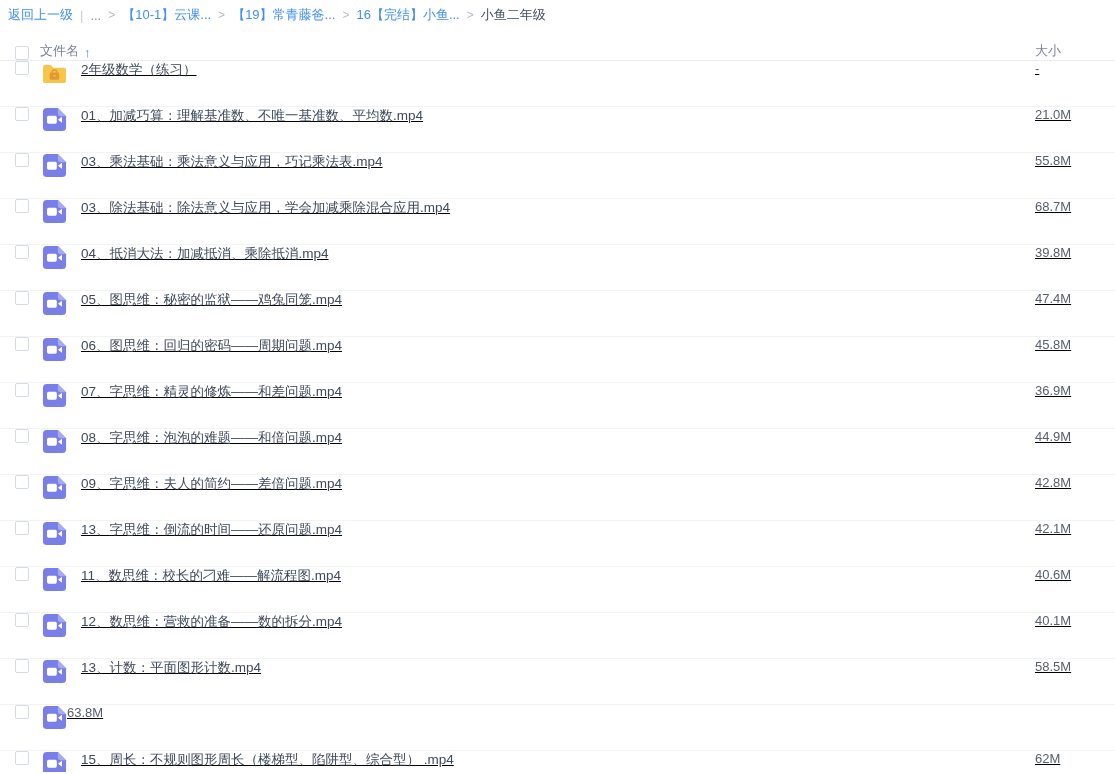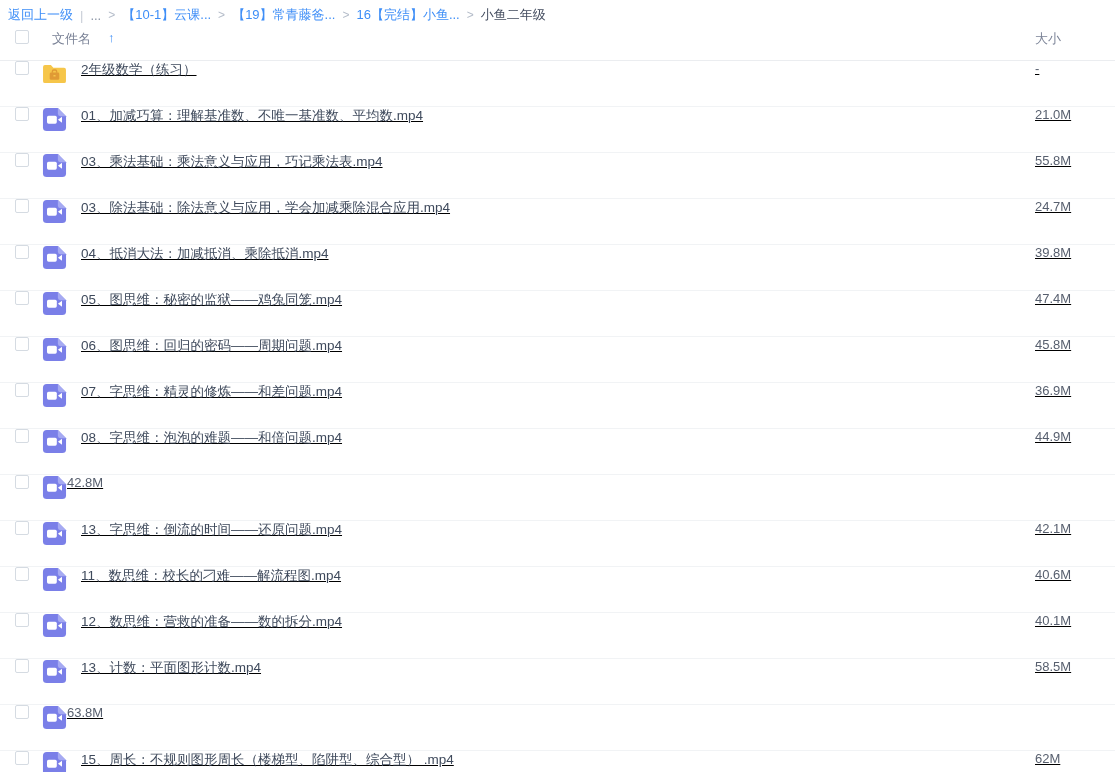--- a/index.html
+++ b/index.html
@@ -8,21 +8,21 @@
 
   
   .breadcrumb{height:30px;display:flex;align-items:center;padding-left:8px;font-size:13px;white-space:nowrap;}
   .breadcrumb a{color:var(--link-blue);text-decoration:none;cursor:pointer;}
   .bc-pipe{color:#c7cdd6;margin:0 7px;}
   .bc-ellipsis{color:#8b95a5;cursor:pointer;}
   .bc-sep{color:#b4bcc9;margin:0 7px;font-size:12px;}
   .bc-current{color:var(--bc-current);}
 
   
-  .thead{height:30px;display:flex;align-items:flex-start;border-bottom:1px solid #ebedf0;font-size:13px;color:var(--header-text);gap:12px;}
+  .thead{height:30px;display:flex;align-items:flex-end;border-bottom:1px solid #ebedf0;font-size:13px;color:var(--header-text);}
   .cb{width:14px;height:14px;border:1px solid var(--cb-border);border-radius:2px;background:#fff;box-sizing:border-box;flex:0 0 auto;cursor:pointer;}
   .thead .cb{margin-left:15px;}
   .th-name{margin-left:11px;cursor:pointer;}
   .sort-arrow{color:var(--sort-arrow);font-weight:bold;margin-left:5px;cursor:pointer;}
   .th-size{width:80px;margin-left:auto;cursor:pointer;}
 
   
   .row{height:45px;display:flex;border-bottom:1px solid var(--row-border);cursor:default;text-decoration:underline;}
   .row .cb{margin-left:15px;}
   .icon-wrap{margin-left:13px;width:25px;height:25px;flex:0 0 auto;display:flex;align-items:center;justify-content:center;}
@@ -99,21 +99,21 @@
     <span class="cb"></span>
     <span class="icon-wrap">
           <svg width="25" height="25" viewBox="0 0 26 26" aria-hidden="true">
     <path d="M5 1 H16.5 L25 9.5 V21 a4 4 0 0 1 -4 4 H5 a4 4 0 0 1 -4 -4 V5 a4 4 0 0 1 4 -4 Z" fill="var(--video-icon)"></path>
     <path d="M16.5 1 L25 9.5 H19 a2.5 2.5 0 0 1 -2.5 -2.5 Z" fill="var(--video-fold)"></path>
     <rect x="5.2" y="9" width="10.2" height="8.4" rx="1.7" fill="#ffffff"></rect>
     <path d="M20.8 10.1 V16.4 L16.6 13.25 Z" fill="#ffffff"></path>
   </svg>
         </span>
     <span class="fname">03、除法基础：除法意义与应用，学会加减乘除混合应用.mp4</span>
-    <span class="fsize">24.7M</span>
+    <span class="fsize">68.7M</span>
   </div>
       <div class="row">
     <span class="cb"></span>
     <span class="icon-wrap">
           <svg width="25" height="25" viewBox="0 0 26 26" aria-hidden="true">
     <path d="M5 1 H16.5 L25 9.5 V21 a4 4 0 0 1 -4 4 H5 a4 4 0 0 1 -4 -4 V5 a4 4 0 0 1 4 -4 Z" fill="var(--video-icon)"></path>
     <path d="M16.5 1 L25 9.5 H19 a2.5 2.5 0 0 1 -2.5 -2.5 Z" fill="var(--video-fold)"></path>
     <rect x="5.2" y="9" width="10.2" height="8.4" rx="1.7" fill="#ffffff"></rect>
     <path d="M20.8 10.1 V16.4 L16.6 13.25 Z" fill="#ffffff"></path>
   </svg>
@@ -176,20 +176,21 @@
       <div class="row">
     <span class="cb"></span>
     <span class="icon-wrap">
           <svg width="25" height="25" viewBox="0 0 26 26" aria-hidden="true">
     <path d="M5 1 H16.5 L25 9.5 V21 a4 4 0 0 1 -4 4 H5 a4 4 0 0 1 -4 -4 V5 a4 4 0 0 1 4 -4 Z" fill="var(--video-icon)"></path>
     <path d="M16.5 1 L25 9.5 H19 a2.5 2.5 0 0 1 -2.5 -2.5 Z" fill="var(--video-fold)"></path>
     <rect x="5.2" y="9" width="10.2" height="8.4" rx="1.7" fill="#ffffff"></rect>
     <path d="M20.8 10.1 V16.4 L16.6 13.25 Z" fill="#ffffff"></path>
   </svg>
         </span>
+    <span class="fname">09、字思维：夫人的简约——差倍问题.mp4</span>
     <span class="fsize">42.8M</span>
   </div>
       <div class="row">
     <span class="cb"></span>
     <span class="icon-wrap">
           <svg width="25" height="25" viewBox="0 0 26 26" aria-hidden="true">
     <path d="M5 1 H16.5 L25 9.5 V21 a4 4 0 0 1 -4 4 H5 a4 4 0 0 1 -4 -4 V5 a4 4 0 0 1 4 -4 Z" fill="var(--video-icon)"></path>
     <path d="M16.5 1 L25 9.5 H19 a2.5 2.5 0 0 1 -2.5 -2.5 Z" fill="var(--video-fold)"></path>
     <rect x="5.2" y="9" width="10.2" height="8.4" rx="1.7" fill="#ffffff"></rect>
     <path d="M20.8 10.1 V16.4 L16.6 13.25 Z" fill="#ffffff"></path>

